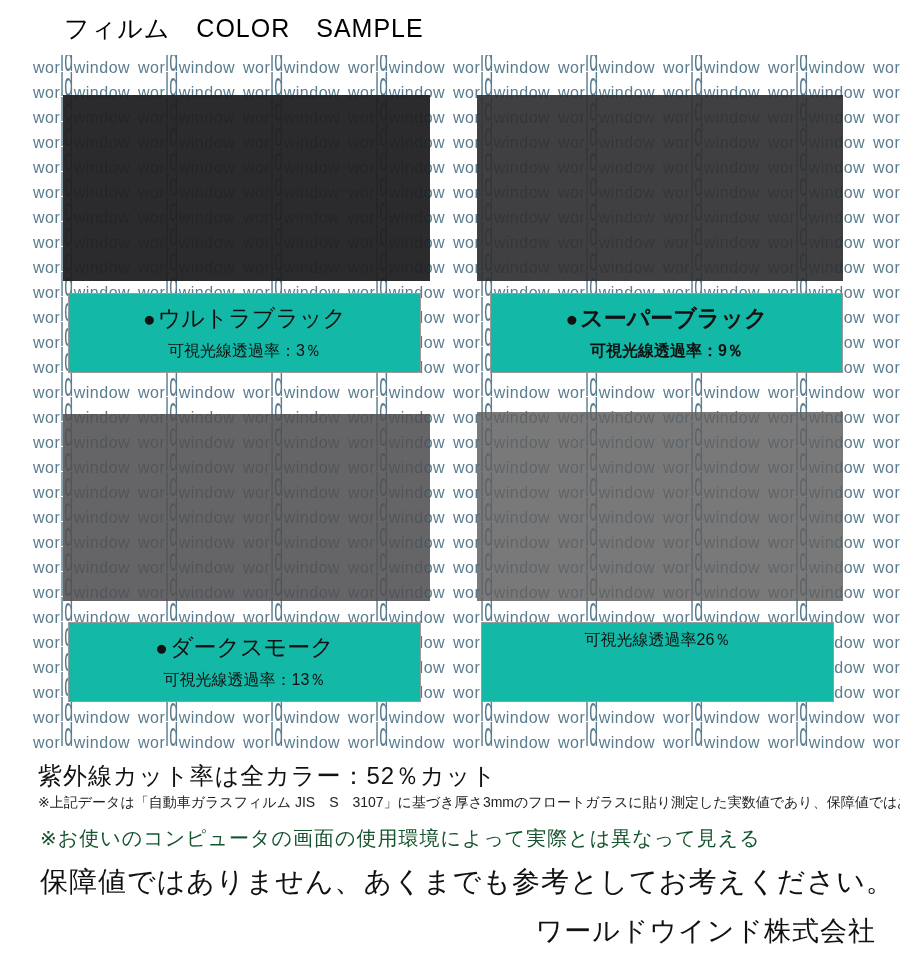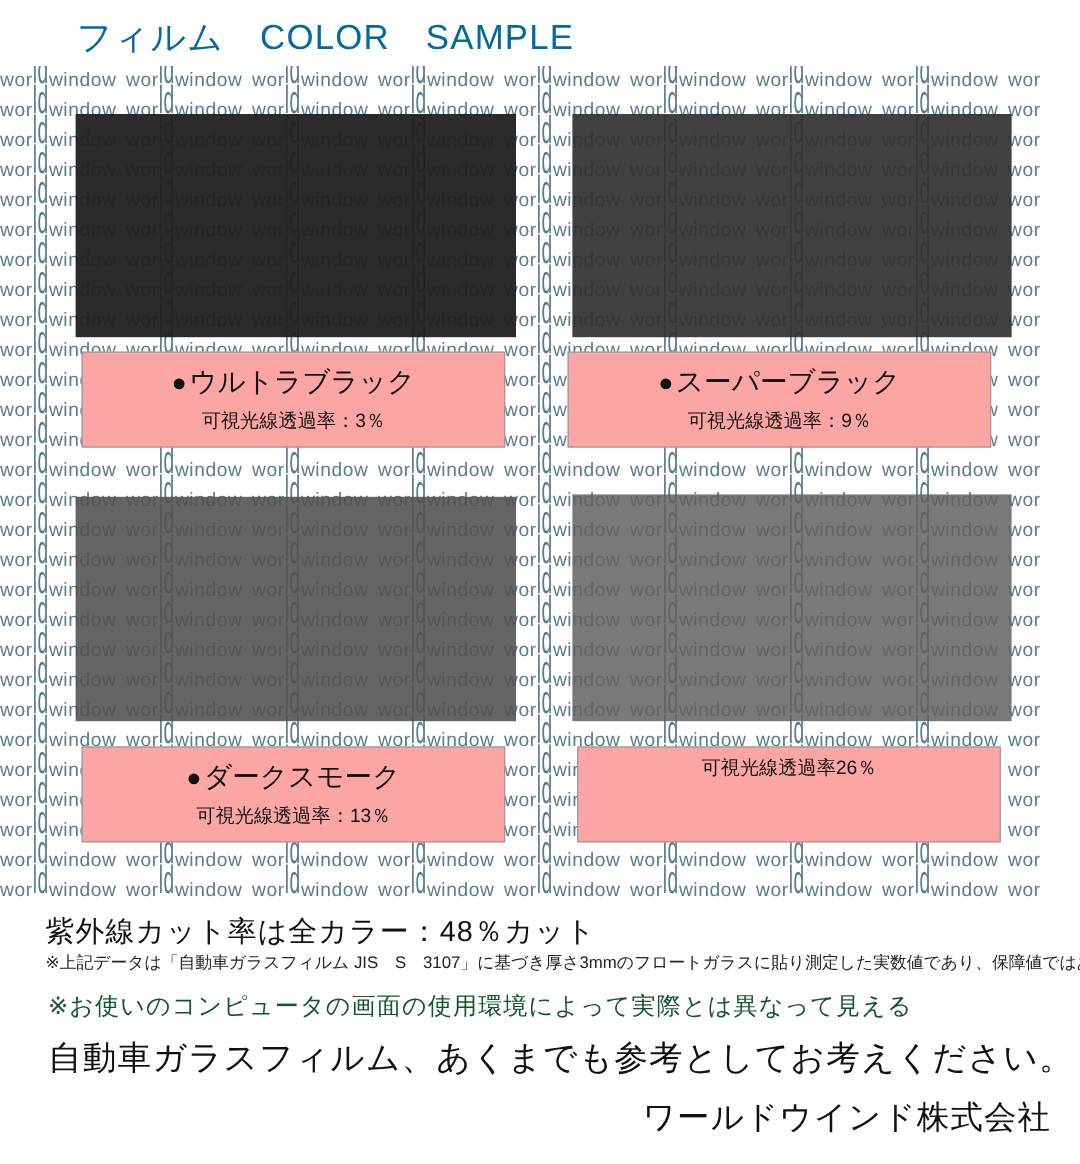--- a/index.html
+++ b/index.html
@@ -1,41 +1,41 @@
 <!DOCTYPE html>
 <html><head>
 <meta charset="utf-8">
 <style>
   html,body { margin:0; padding:0; background:#ffffff; }
   body { width:900px; height:970px; font-family:"Liberation Sans","DejaVu Sans",sans-serif; }
   .page { position:relative; width:900px; height:970px; overflow:hidden; background:#fff; }
 
-  .title { position:absolute; left:64px; top:12px; font-size:29px; color:#0369a1;
+  .title { position:absolute; left:64px; top:12px; font-size:25px; color:#000000;
            letter-spacing:1px; white-space:pre; }
 
   
   .wm-area { position:absolute; left:0; top:55px; width:900px; height:702px; overflow:hidden; }
   .wm-rows { position:absolute; left:0; top:0; width:100%; height:100%; z-index:0; }
-  .wm-row  { height:25px; line-height:25px; white-space:nowrap; 
+  .wm-row  { height:25px; line-height:25px; white-space:nowrap; padding-left:33px;
              font-size:16px; letter-spacing:0.5px; }
   .wm-word { display:inline-block; width:105px; }
   .wm-tall { display:inline-block; transform:scaleY(2.05); transform-origin:50% 80%; }
 
   
   .swatch { position:absolute; z-index:2; }
   .s1 { left:63px;  top:40px;  width:367px; height:186px; }
   .s2 { left:477px; top:40px;  width:366px; height:186px; }
   .s3 { left:63px;  top:359px; width:367px; height:187px; }
   .s4 { left:477px; top:357px; width:366px; height:189px; }
 
   
-  .film-label { position:absolute; z-index:3; background:#fca5a5; border:1px solid #9a9a9a;
+  .film-label { position:absolute; z-index:3; background:#14b8a6; border:1px solid #9a9a9a;
                 width:353px; height:80px; text-align:center; box-sizing:border-box; }
   .l1 { left:68px;  top:238px; }
-  .l2 { left:473px; top:238px; }
+  .l2 { left:490px; top:238px;font-weight:bold; }
   .l3 { left:68px;  top:567px; }
   .l4 { left:481px; top:567px; }
   .film-label .name  { margin-top:9px;  font-size:23px; color:#111; }
   .film-label .value { margin-top:7px;  font-size:16px; color:#111; }
   .bullet { font-size:21px; margin-right:2px; }
 
   
   .uv-note   { position:absolute; left:38px; top:760px; font-size:24px; color:#111; letter-spacing:1px; }
   .meas-note { position:absolute; left:38px; top:794px; font-size:14px; color:#222; letter-spacing:0px; white-space:nowrap; }
   .disc1     { position:absolute; left:40px; top:825px; font-size:20px; color:#14532d; letter-spacing:1px; }
@@ -99,19 +99,19 @@
     <div class="film-label l3">
       <div class="name"><span class="bullet">●</span><span>ダークスモーク</span></div>
       <div class="value">可視光線透過率：13％</div>
     </div>
 
     <div class="film-label l4">
       <div class="value">可視光線透過率26％</div>
     </div>
   </div>
 
-  <div class="uv-note">紫外線カット率は全カラー：48％カット</div>
+  <div class="uv-note">紫外線カット率は全カラー：52％カット</div>
   <div class="meas-note">※上記データは「自動車ガラスフィルム JIS　S　3107」に基づき厚さ3mmのフロートガラスに貼り測定した実数値であり、保障値ではありません。</div>
   <div class="disc1">※お使いのコンピュータの画面の使用環境によって実際とは異なって見える</div>
-  <div class="disc2">自動車ガラスフィルム、あくまでも参考としてお考えください。</div>
+  <div class="disc2">保障値ではありません、あくまでも参考としてお考えください。</div>
   <div class="company">ワールドウインド株式会社</div>
 
 </div>
 
 </body></html>

